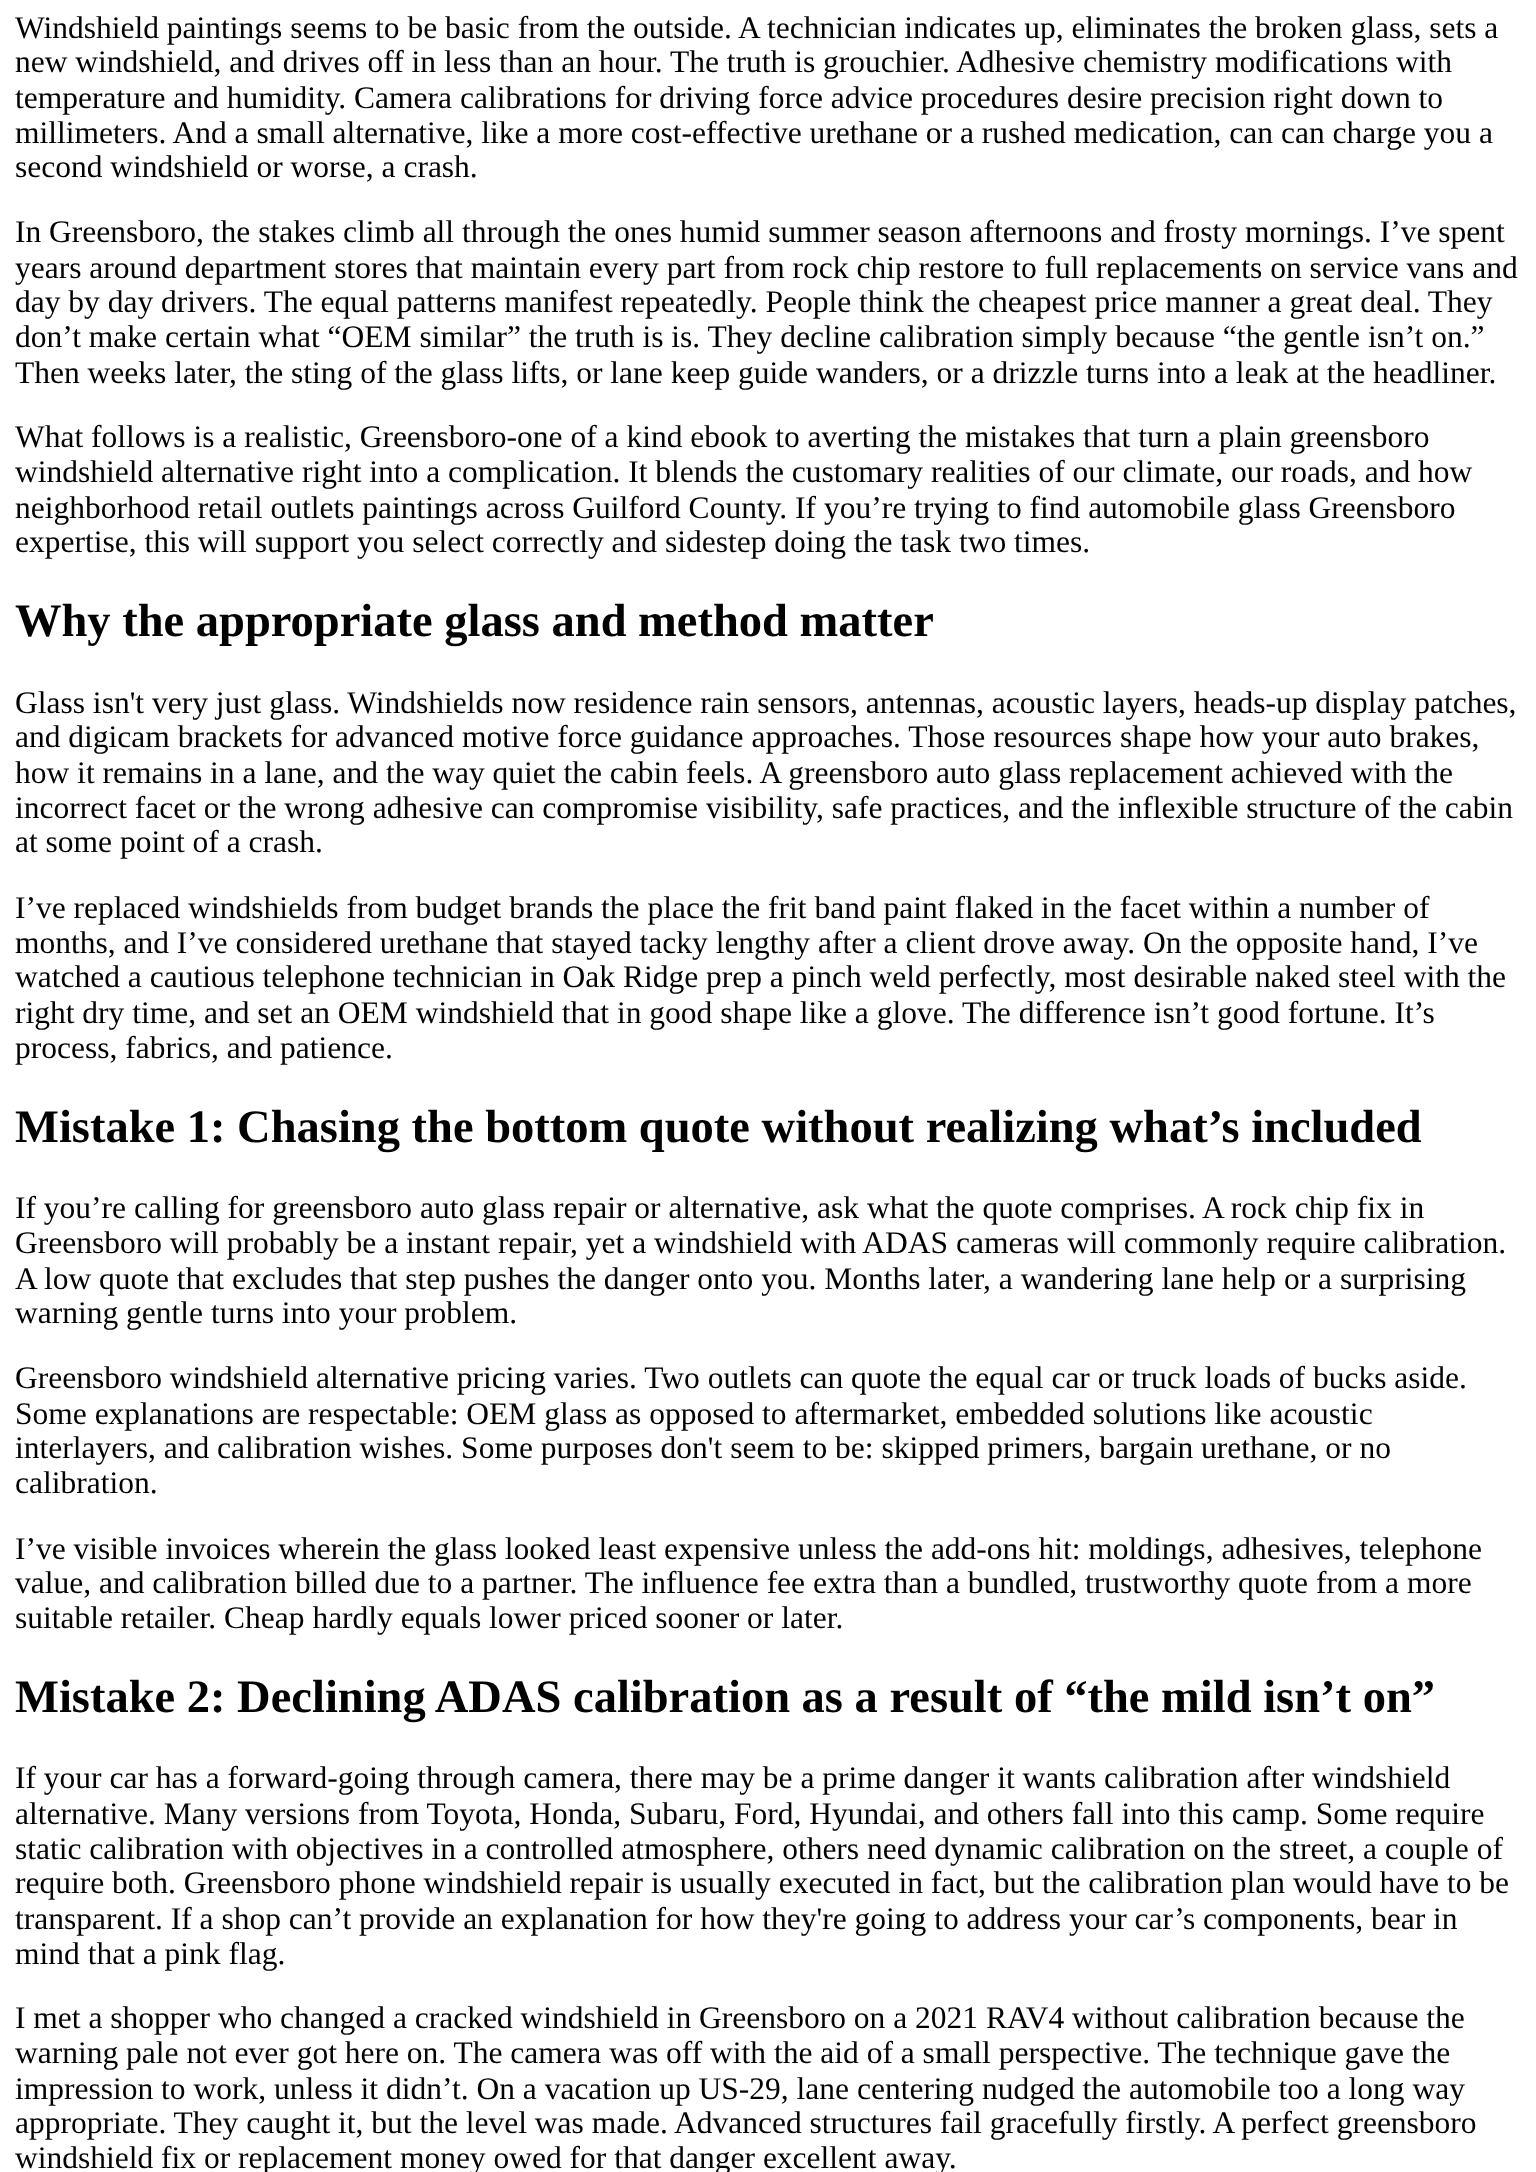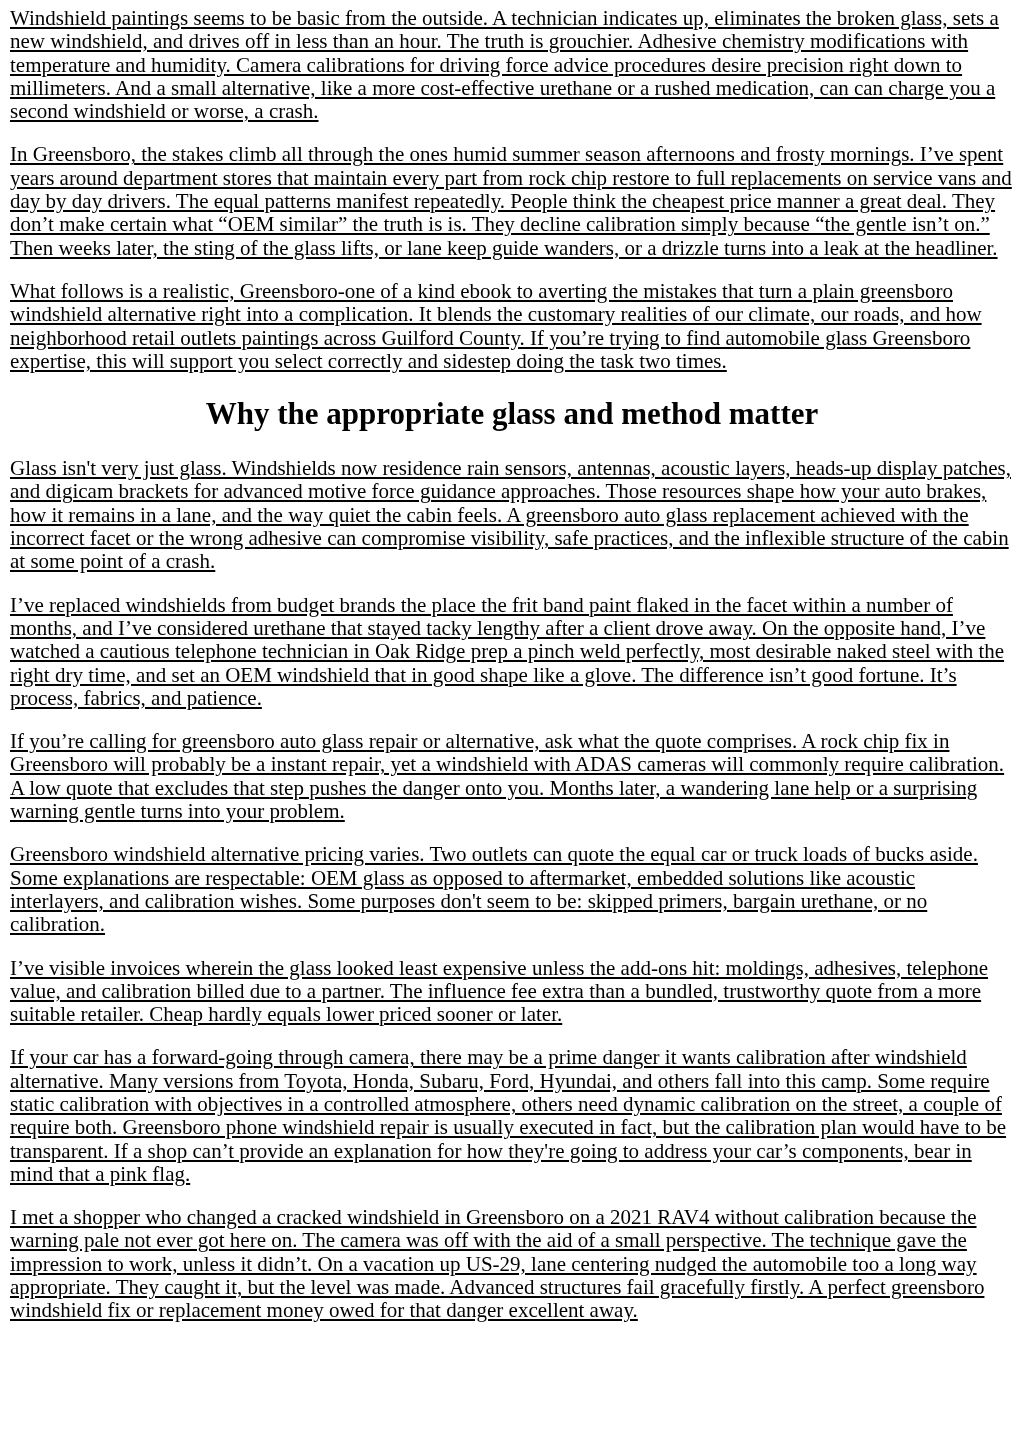--- a/index.html
+++ b/index.html
@@ -17,42 +17,42 @@
     box-sizing: border-box;
     width: 1024px;
     padding: 7px 10px 0 10px;
     font-family: "Liberation Serif", "DejaVu Serif", serif;
     font-size: 21px;
     line-height: 23.3px;
     color: #000000;
   }
   .article p {
     margin: 20px 0;
-    text-decoration: underline;
   }
   .article p:first-child {
     margin-top: 0;
   }
   .article h1 {
     font-family: "Liberation Serif", "DejaVu Serif", serif;
     font-weight: bold;
     font-size: 31px;
     line-height: 35px;
     margin: 23px 0 26px 0;
-    text-align: center;
   }
 </style>
 </head>
 <body>
 
 <article class="article">
   <p>Windshield paintings seems to be basic from the outside. A technician indicates up, eliminates the broken glass, sets a new windshield, and drives off in less than an hour. The truth is grouchier. Adhesive chemistry modifications with temperature and humidity. Camera calibrations for driving force advice procedures desire precision right down to millimeters. And a small alternative, like a more cost-effective urethane or a rushed medication, can can charge you a second windshield or worse, a crash.</p>
   <p>In Greensboro, the stakes climb all through the ones humid summer season afternoons and frosty mornings. I’ve spent years around department stores that maintain every part from rock chip restore to full replacements on service vans and day by day drivers. The equal patterns manifest repeatedly. People think the cheapest price manner a great deal. They don’t make certain what “OEM similar” the truth is is. They decline calibration simply because “the gentle isn’t on.” Then weeks later, the sting of the glass lifts, or lane keep guide wanders, or a drizzle turns into a leak at the headliner.</p>
   <p>What follows is a realistic, Greensboro-one of a kind ebook to averting the mistakes that turn a plain greensboro windshield alternative right into a complication. It blends the customary realities of our climate, our roads, and how neighborhood retail outlets paintings across Guilford County. If you’re trying to find automobile glass Greensboro expertise, this will support you select correctly and sidestep doing the task two times.</p>
   <h1>Why the appropriate glass and method matter</h1>
   <p>Glass isn't very just glass. Windshields now residence rain sensors, antennas, acoustic layers, heads-up display patches, and digicam brackets for advanced motive force guidance approaches. Those resources shape how your auto brakes, how it remains in a lane, and the way quiet the cabin feels. A greensboro auto glass replacement achieved with the incorrect facet or the wrong adhesive can compromise visibility, safe practices, and the inflexible structure of the cabin at some point of a crash.</p>
   <p>I’ve replaced windshields from budget brands the place the frit band paint flaked in the facet within a number of months, and I’ve considered urethane that stayed tacky lengthy after a client drove away. On the opposite hand, I’ve watched a cautious telephone technician in Oak Ridge prep a pinch weld perfectly, most desirable naked steel with the right dry time, and set an OEM windshield that in good shape like a glove. The difference isn’t good fortune. It’s process, fabrics, and patience.</p>
+  <h1>Mistake 1: Chasing the bottom quote without realizing what’s included</h1>
   <p>If you’re calling for greensboro auto glass repair or alternative, ask what the quote comprises. A rock chip fix in Greensboro will probably be a instant repair, yet a windshield with ADAS cameras will commonly require calibration. A low quote that excludes that step pushes the danger onto you. Months later, a wandering lane help or a surprising warning gentle turns into your problem.</p>
   <p>Greensboro windshield alternative pricing varies. Two outlets can quote the equal car or truck loads of bucks aside. Some explanations are respectable: OEM glass as opposed to aftermarket, embedded solutions like acoustic interlayers, and calibration wishes. Some purposes don't seem to be: skipped primers, bargain urethane, or no calibration.</p>
   <p>I’ve visible invoices wherein the glass looked least expensive unless the add-ons hit: moldings, adhesives, telephone value, and calibration billed due to a partner. The influence fee extra than a bundled, trustworthy quote from a more suitable retailer. Cheap hardly equals lower priced sooner or later.</p>
+  <h1>Mistake 2: Declining ADAS calibration as a result of “the mild isn’t on”</h1>
   <p>If your car has a forward-going through camera, there may be a prime danger it wants calibration after windshield alternative. Many versions from Toyota, Honda, Subaru, Ford, Hyundai, and others fall into this camp. Some require static calibration with objectives in a controlled atmosphere, others need dynamic calibration on the street, a couple of require both. Greensboro phone windshield repair is usually executed in fact, but the calibration plan would have to be transparent. If a shop can’t provide an explanation for how they're going to address your car’s components, bear in mind that a pink flag.</p>
   <p>I met a shopper who changed a cracked windshield in Greensboro on a 2021 RAV4 without calibration because the warning pale not ever got here on. The camera was off with the aid of a small perspective. The technique gave the impression to work, unless it didn’t. On a vacation up US-29, lane centering nudged the automobile too a long way appropriate. They caught it, but the level was made. Advanced structures fail gracefully firstly. A perfect greensboro windshield fix or replacement money owed for that danger excellent away.</p>
 </article>
 
 </body></html>

